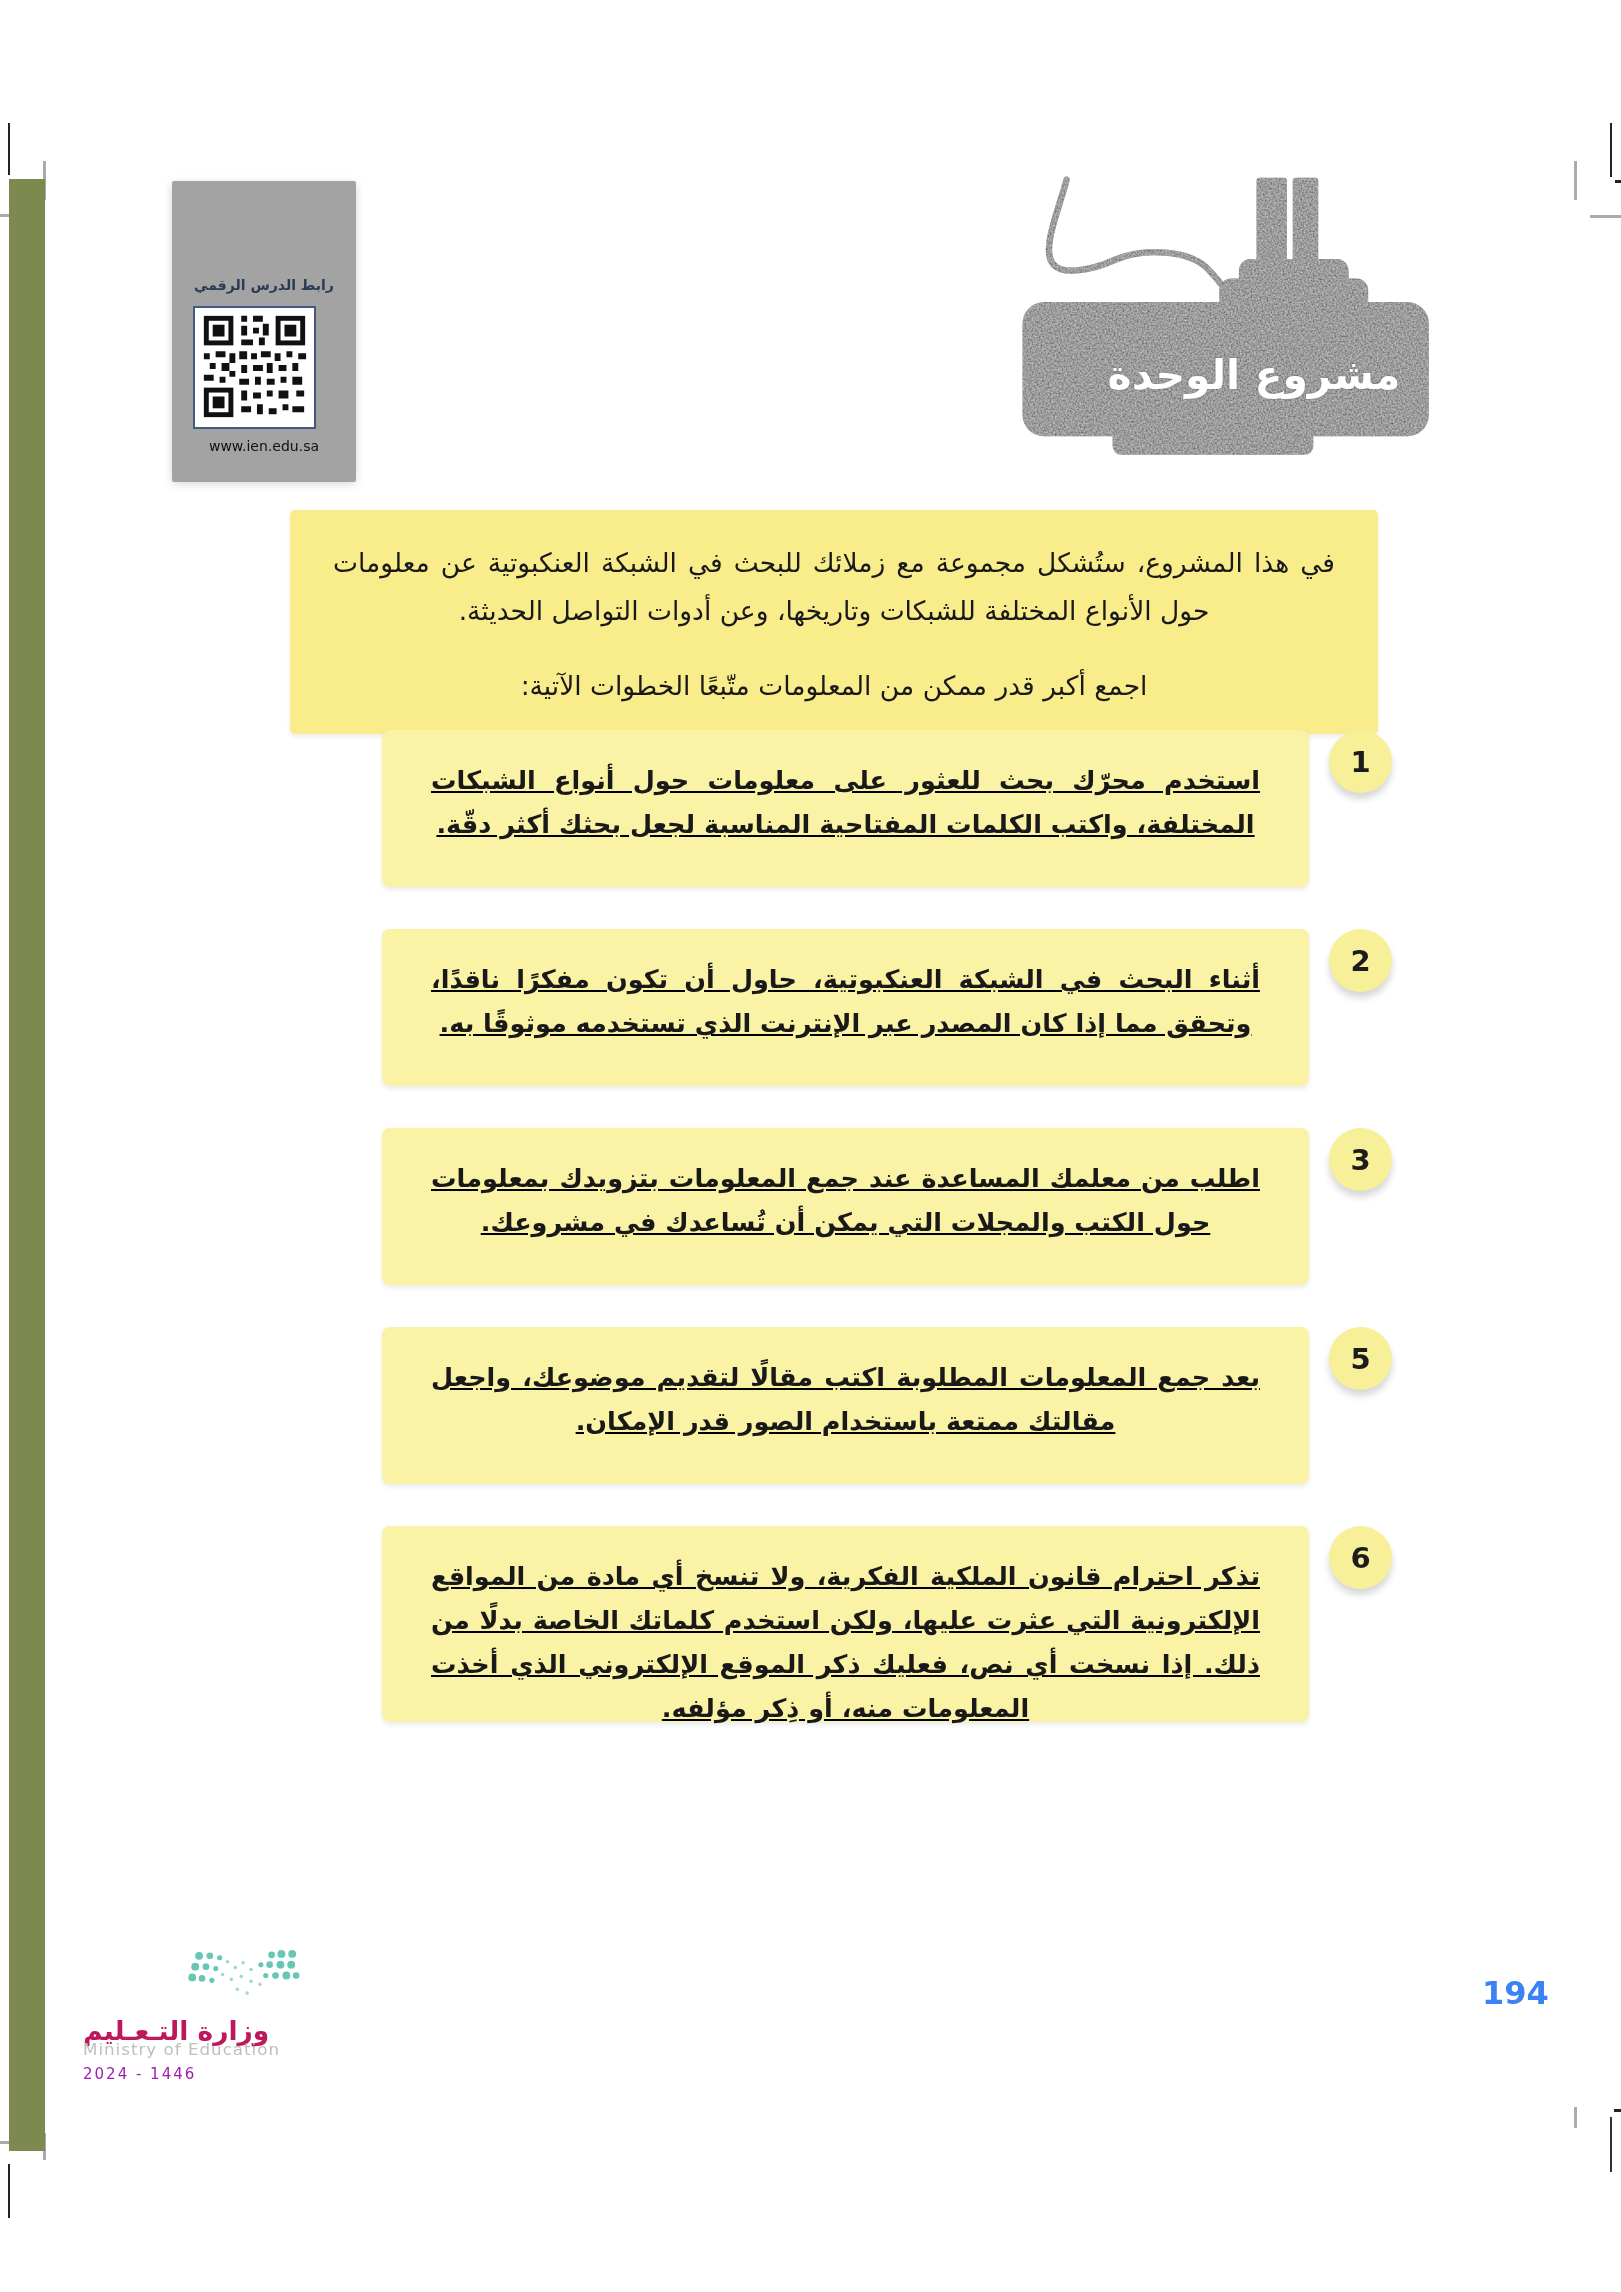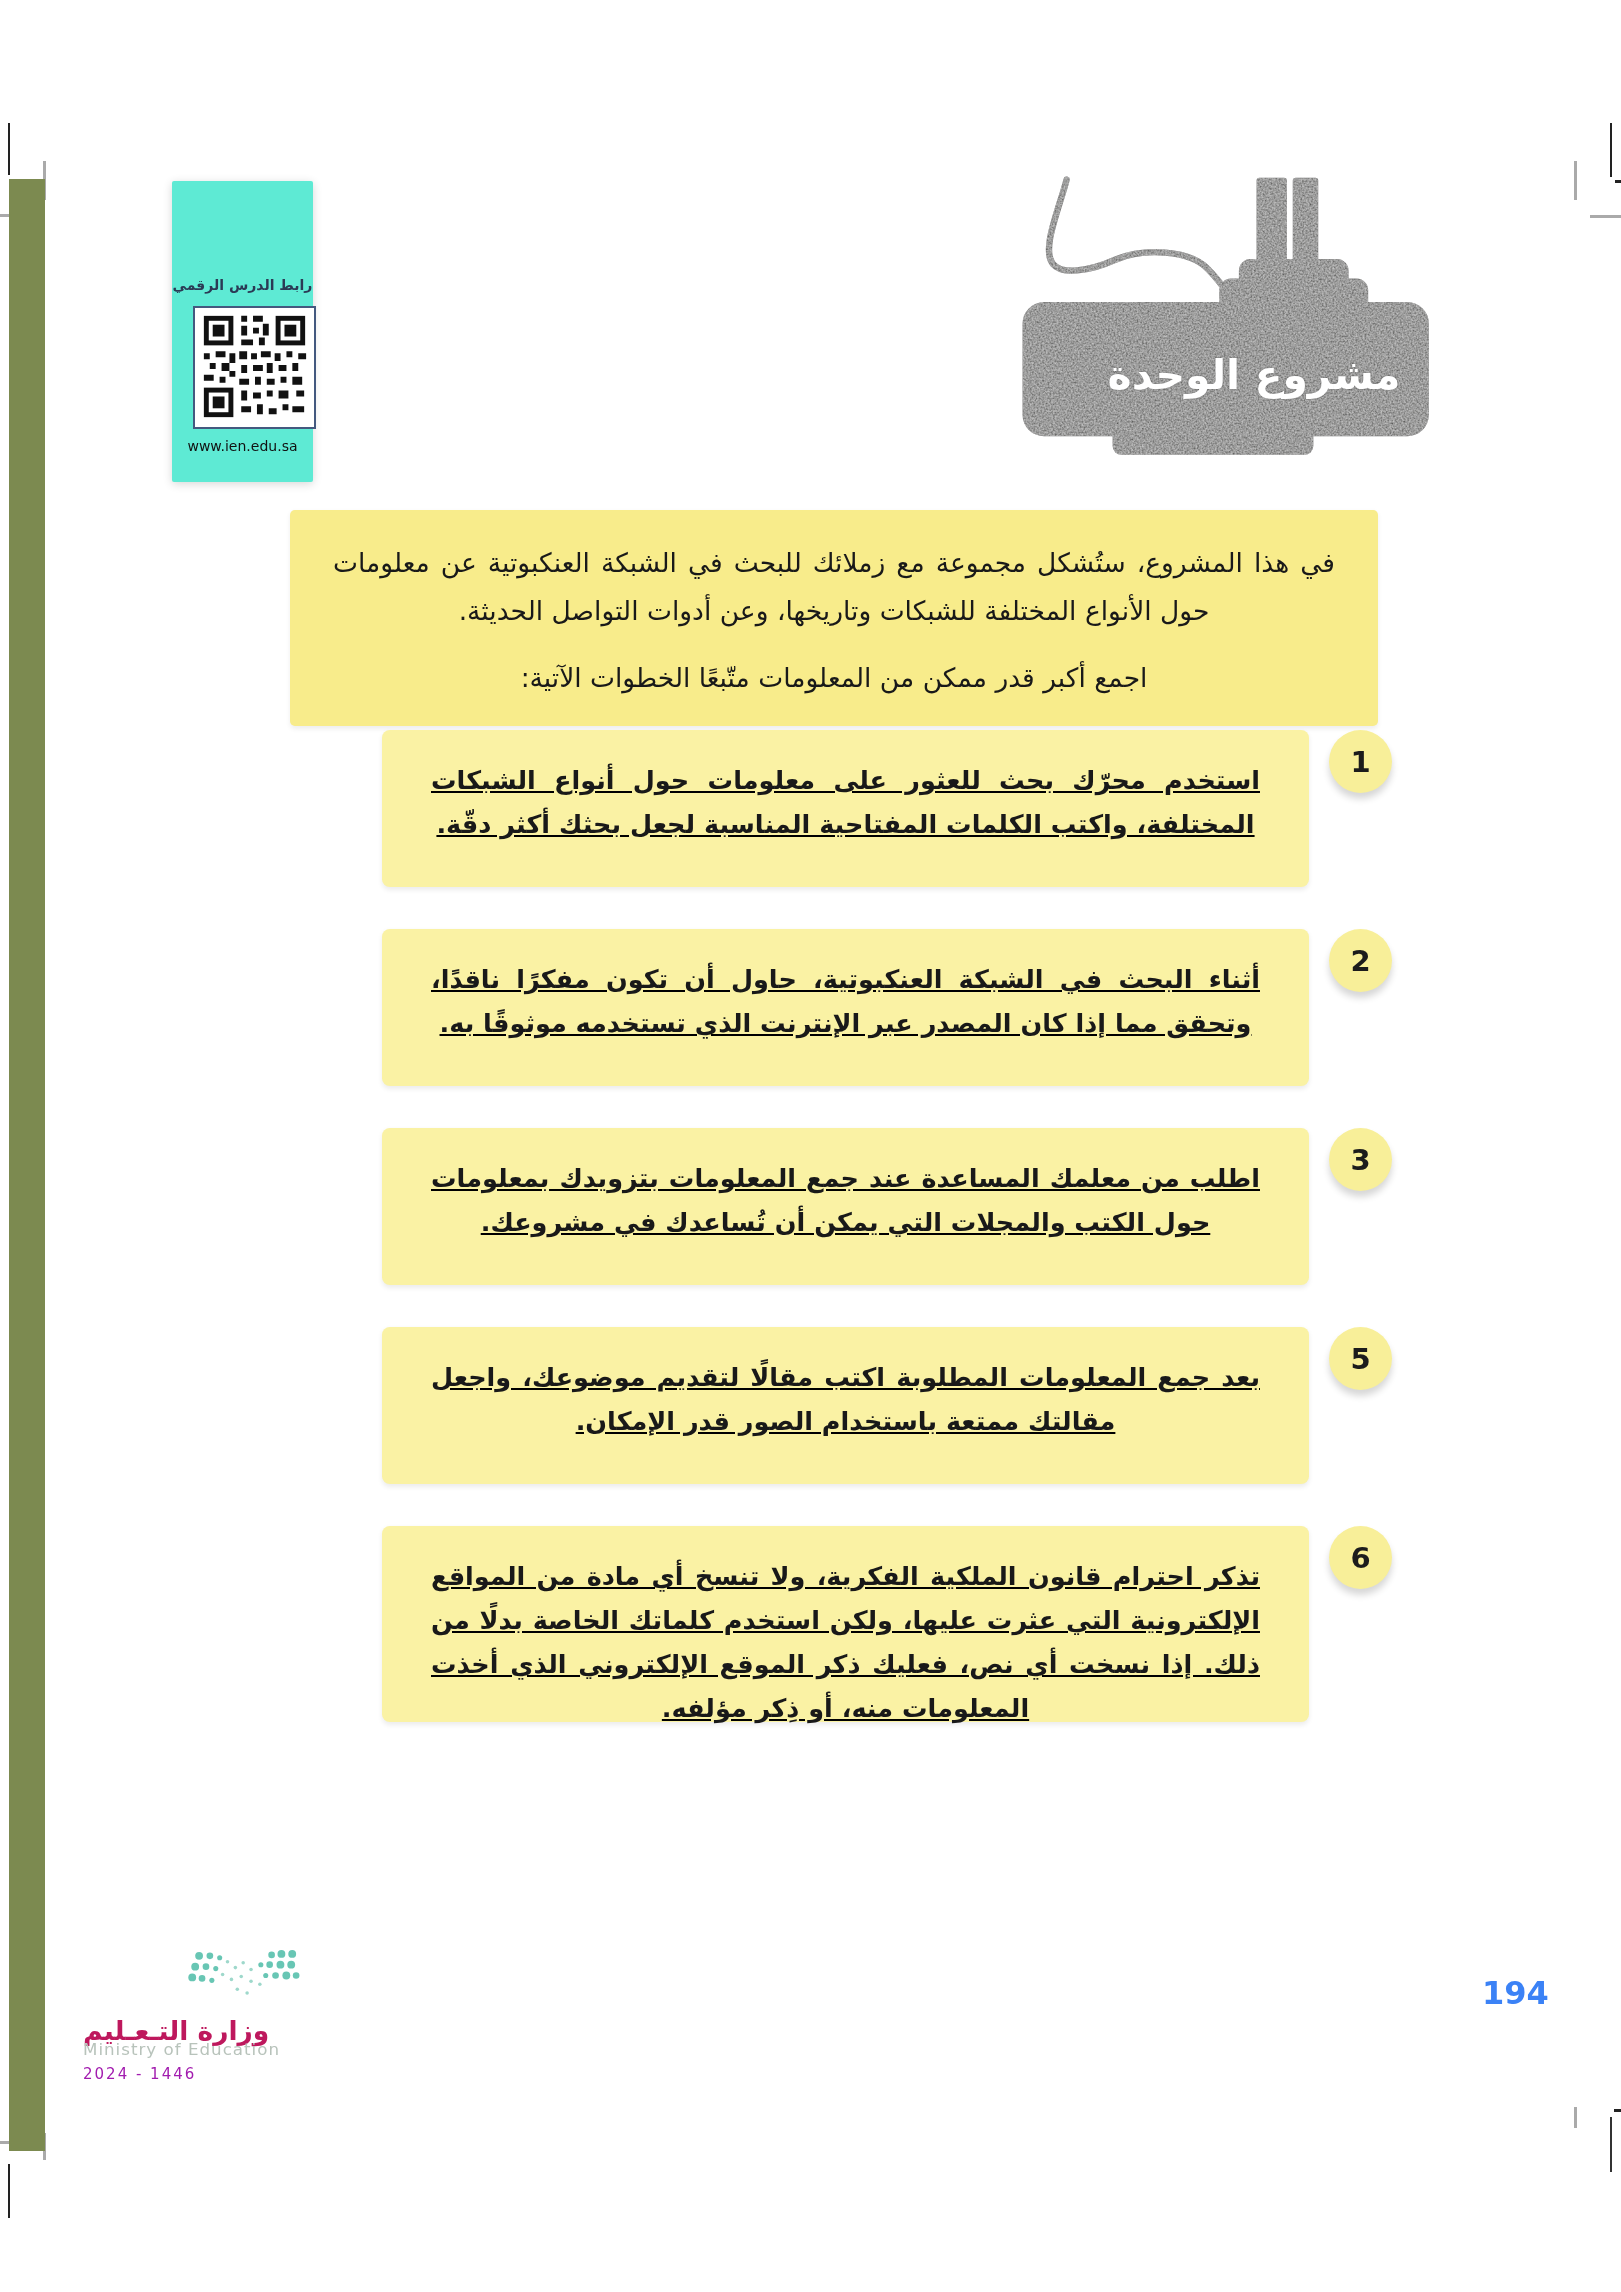--- a/index.html
+++ b/index.html
@@ -6,21 +6,21 @@
   .page{
     position:relative;width:1621px;height:2293px;overflow:hidden;
     background:#ffffff;font-family:"DejaVu Sans",sans-serif;
   }
   
   .mark{position:absolute;}
   
   .olive-bar{position:absolute;left:8.8px;top:179px;width:36px;height:1972px;background:#7C8A50;}
   
   .qr-card{
-    position:absolute;left:172px;top:181px;width:141px;height:301px;background:#5eead4;
+    position:absolute;left:172px;top:181px;width:184px;height:301px;background:#a3a3a3;
     box-shadow:0 2px 9.8px rgba(0,0,0,0.16);border-radius:2px;text-align:center;
   }
   .qr-label{
     position:absolute;top:96px;left:0;right:0;direction:rtl;
     font-size:14px;font-weight:bold;color:#2b3a55;
   }
   .qr-frame{position:absolute;top:125px;left:20.6px;width:123px;height:123px;border:2.9px solid #44597F;background:#fff;box-sizing:border-box;}
   .qr-url{position:absolute;top:257px;left:0;right:0;font-size:14px;color:#111;}
   
   .banner{position:absolute;left:1000px;top:165px;width:470px;height:328px;}
@@ -32,21 +32,21 @@
   
   .intro-box{
     position:absolute;left:290px;top:510px;width:1088px;min-height:186px;background:#F8EC8B;
     border-radius:4.9px;box-sizing:border-box;padding:29px 43px 23.5px 43px;
     box-shadow:0 2.9px 4.9px rgba(0,0,0,0.07);
   }
   .intro-box p{
     margin:0;direction:rtl;color:#191919;font-size:26.5px;font-weight:normal;line-height:1.8;
     text-align:justify;text-align-last:center;
   }
-  .intro-box p + p{margin-top:20px;text-align:center;}
+  .intro-box p + p{margin-top:28px;text-align:center;}
   
   .steps{position:absolute;left:382px;top:730px;width:1010px;}
   .step-row{position:relative;min-height:157px;margin-bottom:42px;}
   .step-row.tall{min-height:196px;}
   .step-box{
     position:absolute;left:0;top:0;bottom:0;right:83px;background:#FAF2A4;border-radius:7.8px;
     box-shadow:0 2.9px 4.9px rgba(0,0,0,0.08);
     text-decoration:underline;
   }
   .step-text{

